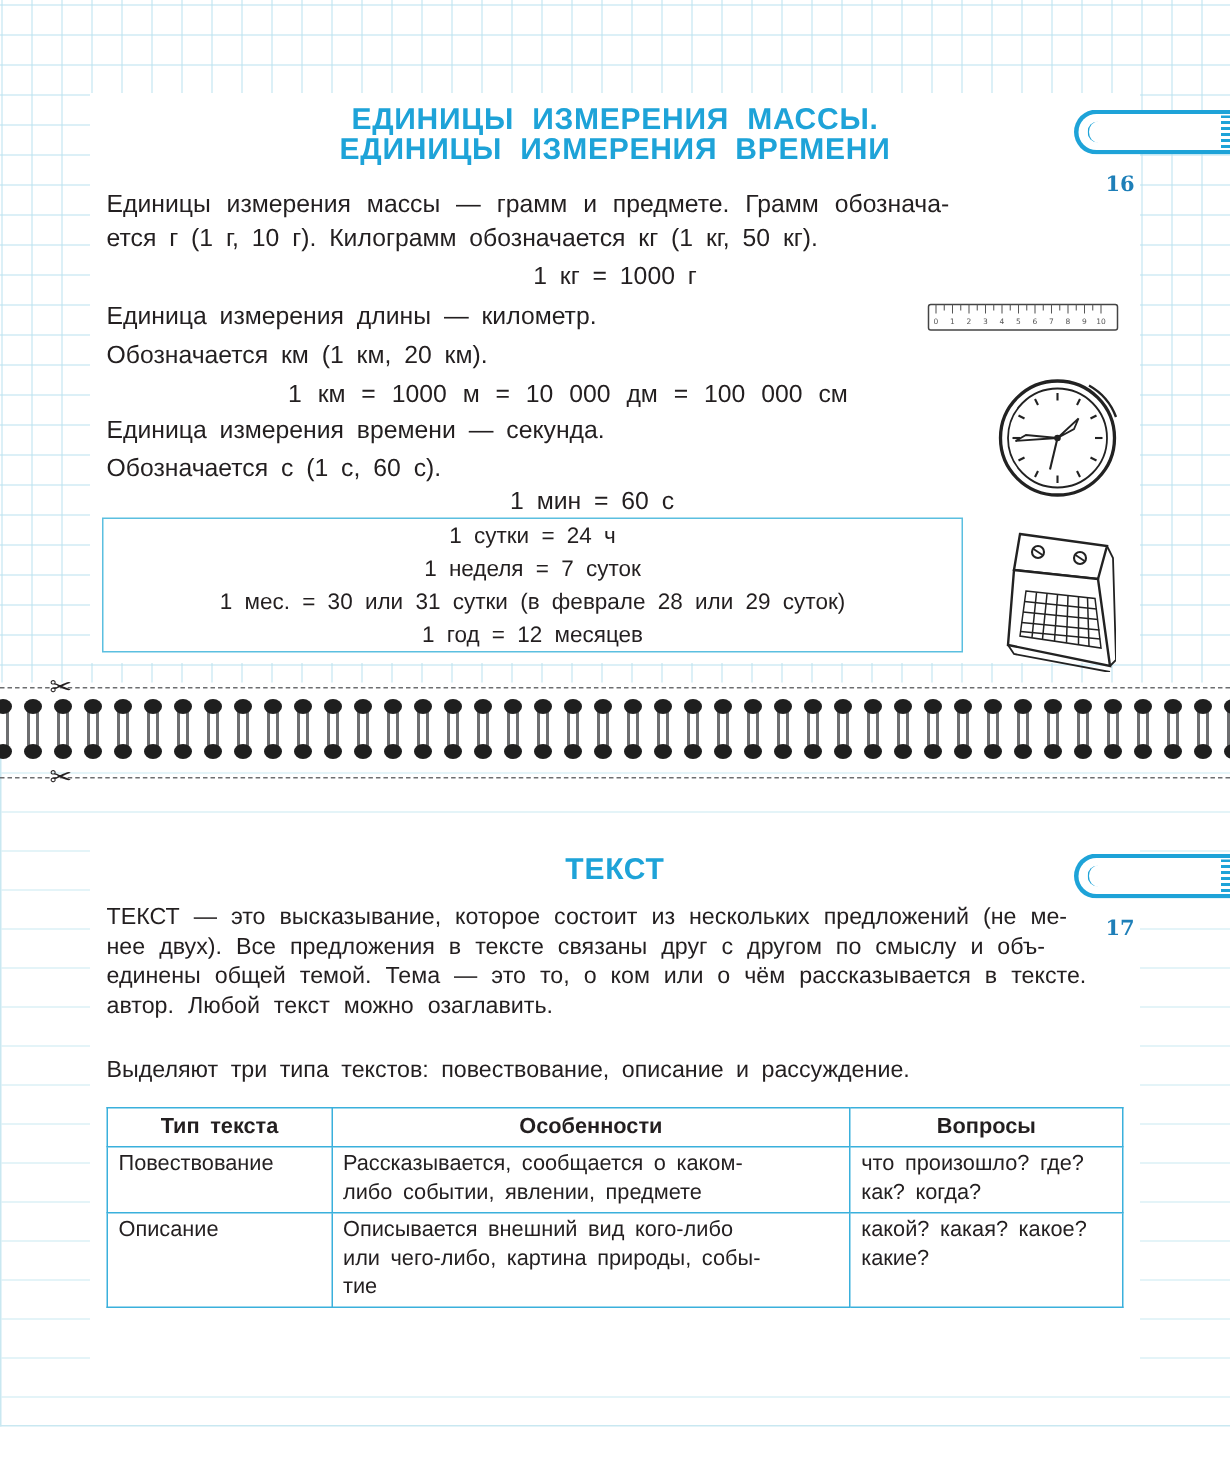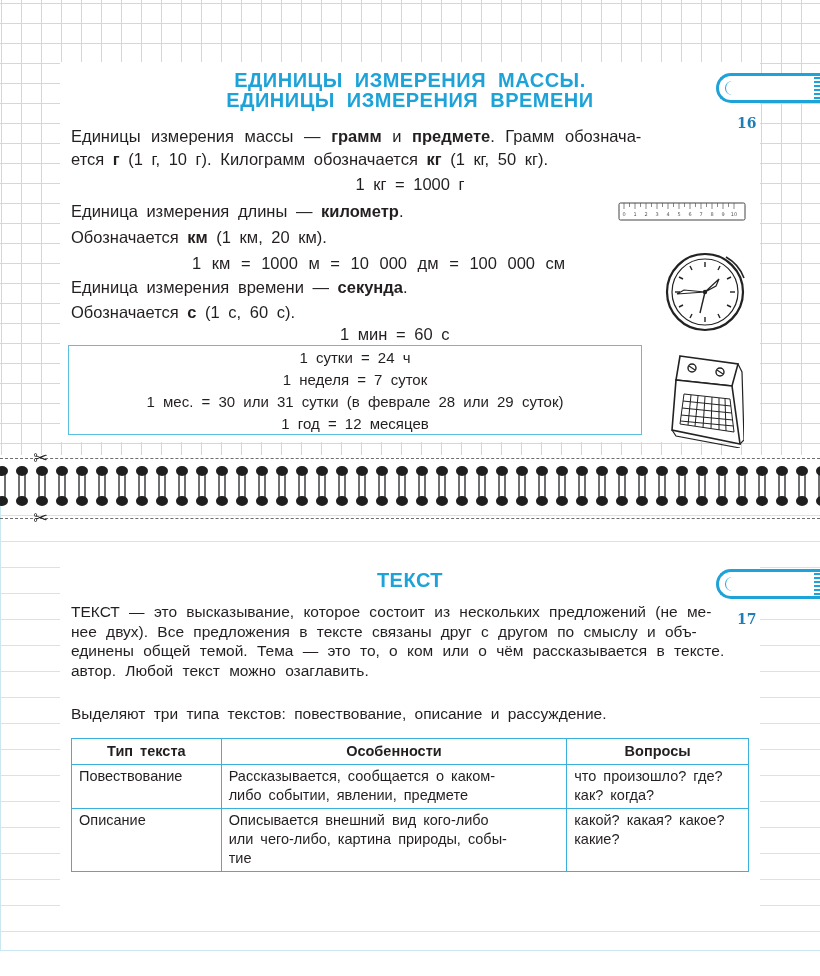--- a/index.html
+++ b/index.html
@@ -51,21 +51,21 @@
     position:absolute; left:6px; top:5px; width:8px; height:14px;
     border-left:1.5px solid #1ea3d8; border-radius:8px 0 0 8px;
   }
   .page-badge .edge {
     position:absolute; right:16px; top:1px; width:6px; height:22px;
     background:repeating-linear-gradient(to bottom, #1ea3d8 0 2px, transparent 2px 4px);
   }
 
   .txt { position:absolute; font-size:16.5px; line-height:24px; word-spacing:4px; white-space:nowrap; }
   .center { text-align:center; }
-  b { font-weight:bold; }
+  b { font-weight:normal; }
 
   .time-box {
     position:absolute; left:68px; top:345px; width:574px; height:90px;
     border:1.5px solid #5bbfe0; background:#fff; box-sizing:border-box;
     text-align:center; font-size:15px; line-height:22px; word-spacing:4px; padding-top:1px;
   }
 
   
   .cut-line {
     position:absolute; left:0; width:820px; height:0;

